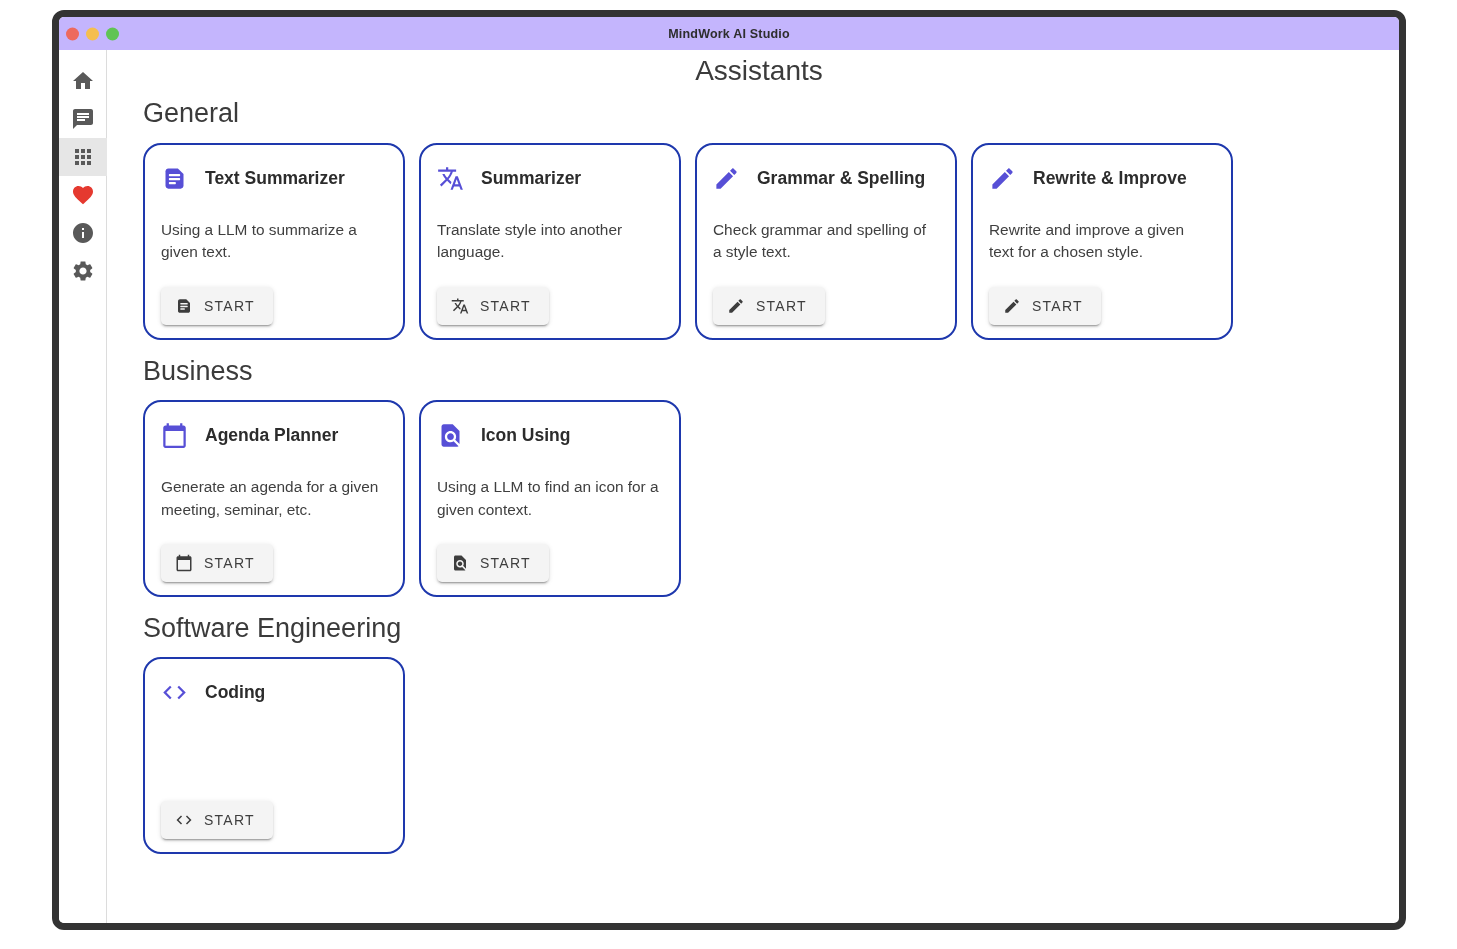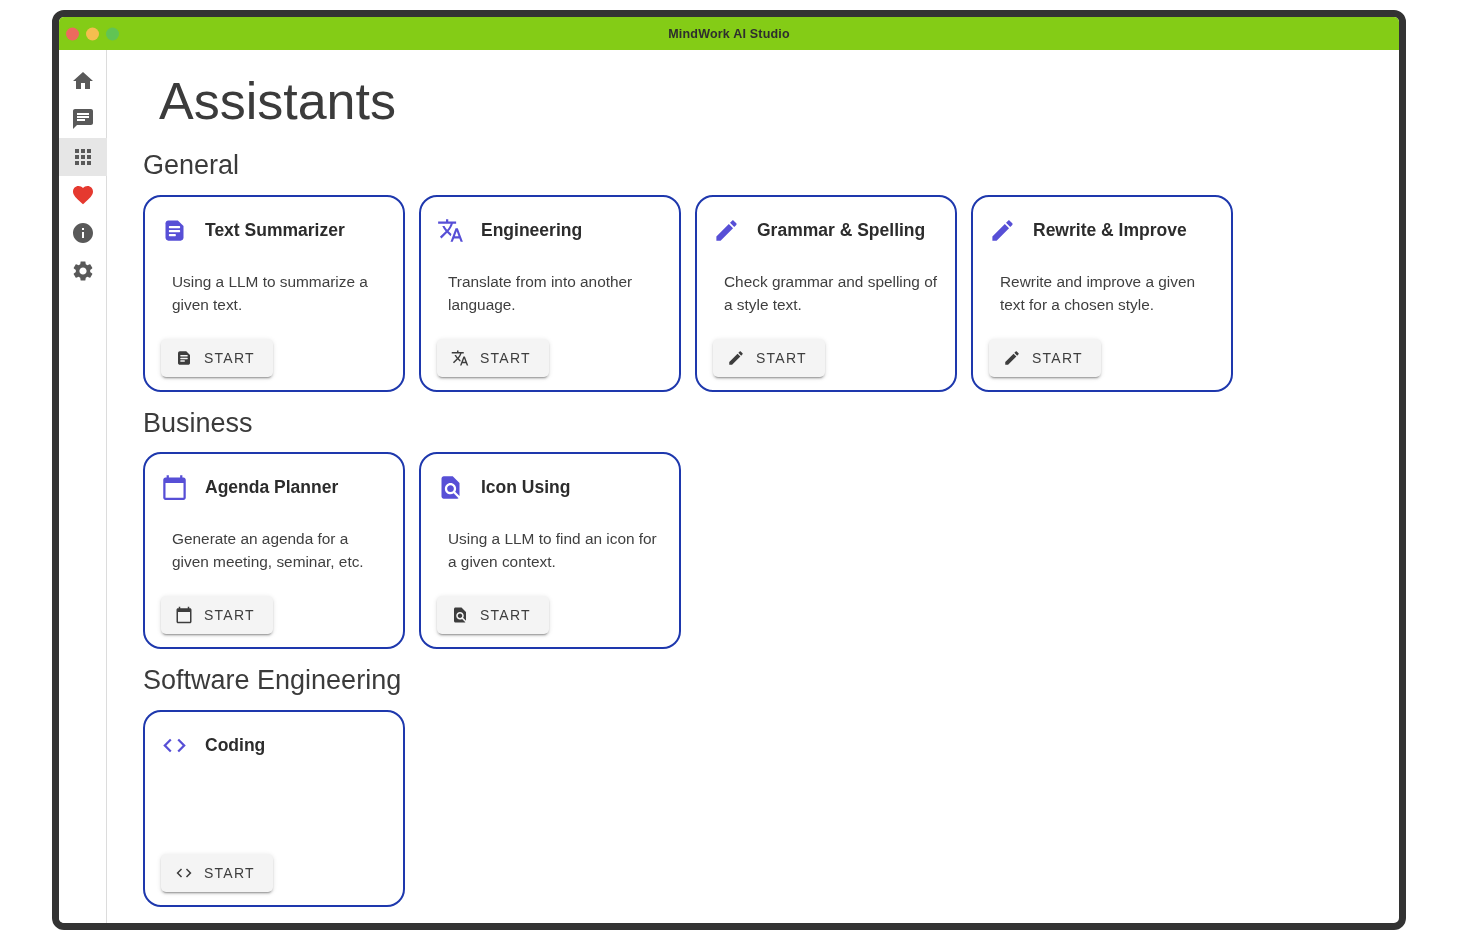--- a/index.html
+++ b/index.html
@@ -7,45 +7,45 @@
   body {
     width:1457px; height:949px; background:#ffffff; overflow:hidden;
     font-family:"Liberation Sans", sans-serif;
     -webkit-font-smoothing:antialiased;
   }
   .window {
     position:absolute; left:52px; top:10px; width:1354px; height:920px;
     border:7px solid #333333; border-radius:12px; background:#ffffff; overflow:hidden;
   }
   
-  .titlebar { position:relative; height:33px; display:flex; align-items:center; background:#84cc16; }
+  .titlebar { position:relative; height:33px; display:flex; align-items:center; background:#c4b5fd; }
   .lights { position:absolute; left:7px; top:50%; transform:translateY(-50%); display:flex; gap:7px; }
   .light { width:13px; height:13px; border-radius:50%; display:inline-block; cursor:pointer; }
   .win-title { flex:1; text-align:center; font-size:12.5px; font-weight:700; color:#2e2e2e; letter-spacing:.2px; }
   
   .win-body { display:flex; height:calc(100% - 33px); }
   .sidebar { width:48px; flex-shrink:0; border-right:1px solid #dcdcdc; display:flex; flex-direction:column; padding-top:12px; background:#fff; }
   .nav-item { width:48px; height:38px; display:flex; align-items:center; justify-content:center; color:#595959; cursor:pointer; }
   .nav-item.selected { background:#e6e6e6; }
   .nav-item svg { width:24px; height:24px; display:block; }
   .content { flex:1; padding:4px 24px 0 36px; overflow:hidden; }
-  .page-title { font-size:52px; font-weight:400; color:#3b3b3b; margin:16px; line-height:1.22; }
+  .page-title { font-size:28px; font-weight:400; color:#3b3b3b; margin:0; line-height:1.22;text-align:center; }
   .section-heading { font-size:27px; font-weight:400; color:#3b3b3b; margin:15px 0 13px; line-height:1.2; }
-  .section-heading:first-of-type { margin-top:15px; }
+  .section-heading:first-of-type { margin-top:9px; }
   .cards-row { display:flex; gap:14px; }
   .card {
     width:262px; min-height:197px; background:#fff;
     border:2px solid #1E38AD; border-radius:18px;
     padding:15px 16px 13px; display:flex; flex-direction:column;
   }
   .card-header { display:flex; align-items:center; gap:17px; margin-top:5px; }
   .card-icon { --hole:#ffffff; color:#574FD6; display:inline-flex; }
   .card-icon svg { width:27px; height:27px; }
   .card-title { font-size:17.5px; font-weight:700; color:#2c2c2c; }
-  .card-desc { margin-top:27px; font-size:15.4px; color:#3f3f3f; line-height:1.48; padding-right:2px;margin-left:11px; }
+  .card-desc { margin-top:27px; font-size:15.4px; color:#3f3f3f; line-height:1.48; padding-right:2px; }
   .start-btn {
     margin-top:auto; align-self:flex-start;
     display:inline-flex; align-items:center; gap:11px;
     background:#f4f4f4; --hole:#f4f4f4; border:none; border-radius:5px;
     padding:9px 18px 9px 14px; min-height:38px;
     font-family:"Liberation Sans", sans-serif;
     font-size:14px; font-weight:500; letter-spacing:.09em; color:#3d3d3d;
     box-shadow:0 3px 1px -2px rgba(0,0,0,.2), 0 2px 2px 0 rgba(0,0,0,.14), 0 1px 5px 0 rgba(0,0,0,.12);
     cursor:pointer;
     text-align:right;
@@ -140,23 +140,23 @@
                 <span>START</span>
               </button>
             </div>
             <div class="card">
               <div class="card-header">
                 <span class="card-icon">
                   <svg viewBox="0 0 24 24" fill="currentColor">
                     <path d="M12.87 15.07l-2.54-2.51.03-.03c1.74-1.94 2.98-4.17 3.71-6.53H17V4h-7V2H8v2H1v1.99h11.17C11.5 7.92 10.44 9.75 9 11.35 8.07 10.32 7.3 9.19 6.69 8h-2c.73 1.63 1.73 3.17 2.98 4.56l-5.09 5.02L4 19l5-5 3.11 3.11.76-2.04zM18.5 10h-2L12 22h2l1.12-3h4.75L21 22h2l-4.5-12zm-2.62 7l1.62-4.33L19.12 17h-3.24z"></path>
                   </svg>
                 </span>
-                <span class="card-title">Engineering</span>
-              </div>
-              <div class="card-desc">Translate from into another language.</div>
+                <span class="card-title">Summarizer</span>
+              </div>
+              <div class="card-desc">Translate style into another language.</div>
               <button class="start-btn">
                 <span class="btn-icon">
                   <svg viewBox="0 0 24 24" fill="currentColor">
                     <path d="M12.87 15.07l-2.54-2.51.03-.03c1.74-1.94 2.98-4.17 3.71-6.53H17V4h-7V2H8v2H1v1.99h11.17C11.5 7.92 10.44 9.75 9 11.35 8.07 10.32 7.3 9.19 6.69 8h-2c.73 1.63 1.73 3.17 2.98 4.56l-5.09 5.02L4 19l5-5 3.11 3.11.76-2.04zM18.5 10h-2L12 22h2l1.12-3h4.75L21 22h2l-4.5-12zm-2.62 7l1.62-4.33L19.12 17h-3.24z"></path>
                   </svg>
                 </span>
                 <span>START</span>
               </button>
             </div>
             <div class="card">

